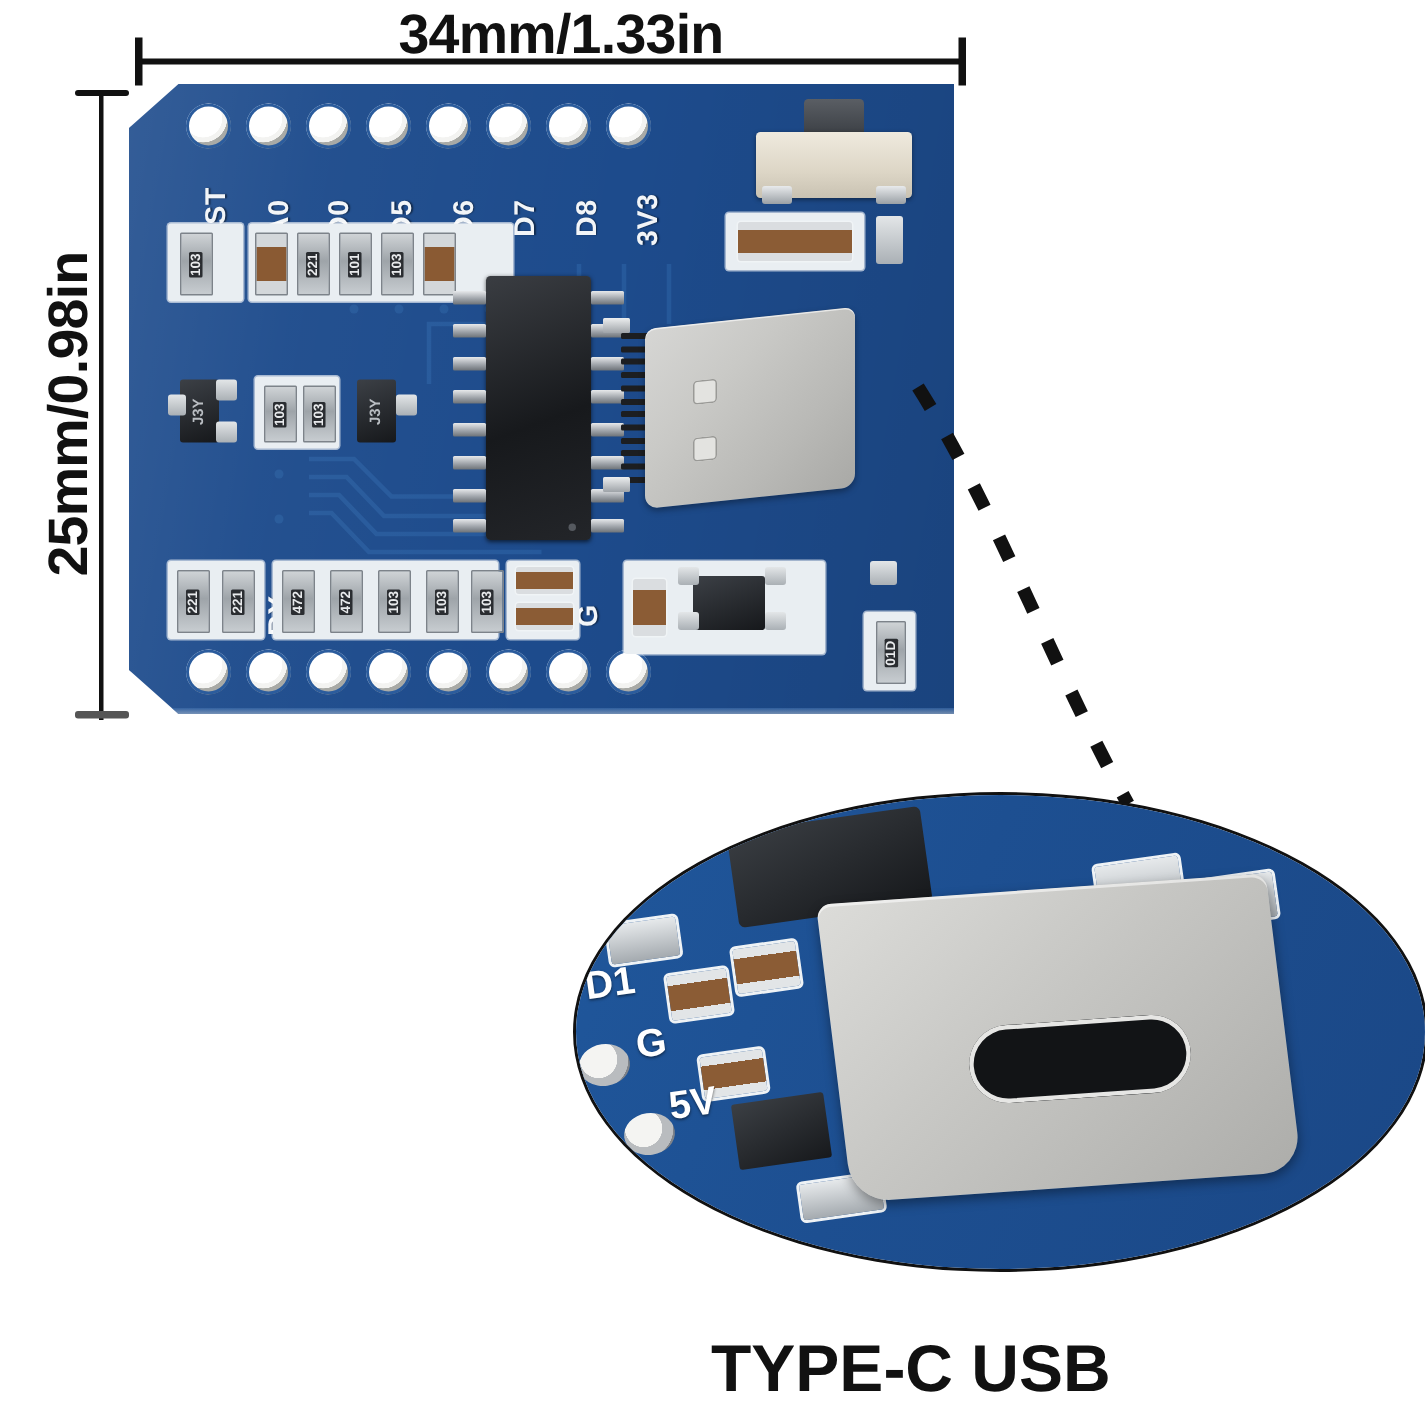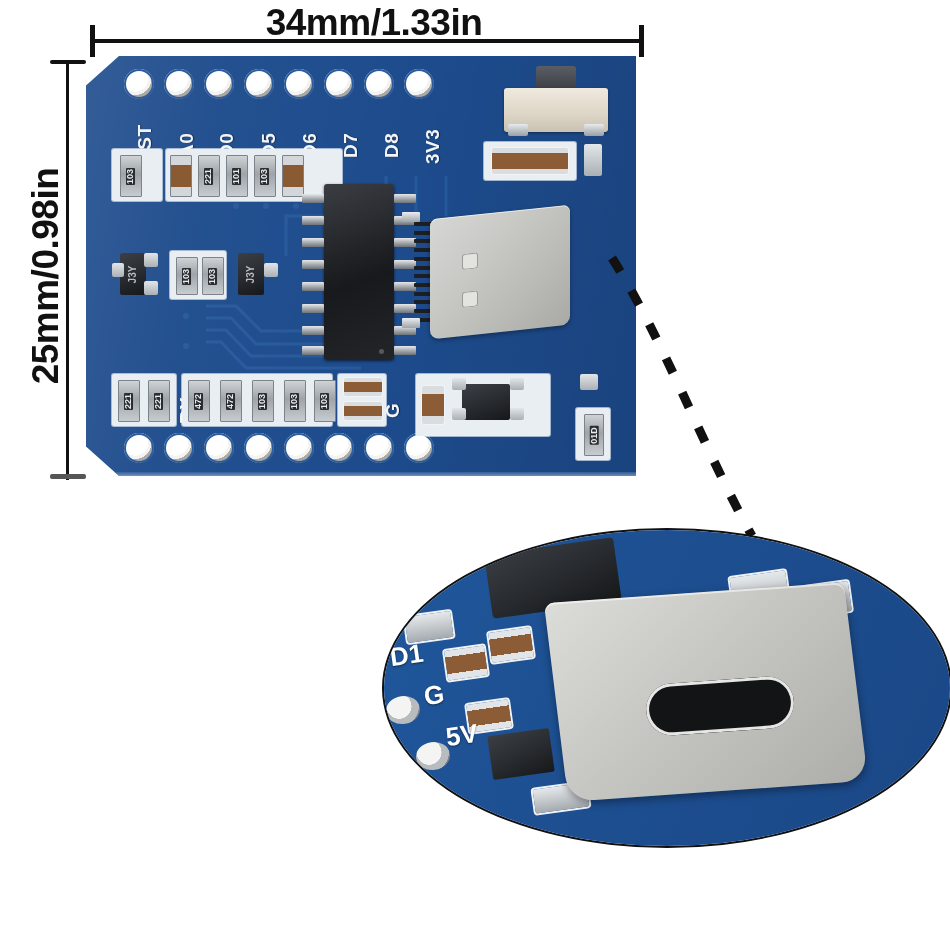--- a/index.html
+++ b/index.html
@@ -536,14 +536,15 @@
     <div class="inset-pad" style="left:32px;top:212px;"></div>
 
     <div class="inset-silk" style="left:6px;top:110px;">D1</div>
     <div class="inset-silk" style="left:40px;top:150px;">G</div>
     <div class="inset-silk" style="left:62px;top:190px;">5V</div>
 
     <div class="inset-usb"></div>
     <div class="inset-usb-mouth" style="left:262px;top:150px;"></div>
   </div>
 
+  <div class="caption">TYPE-C USB</div>
 
 </div>
 
 </body></html>

